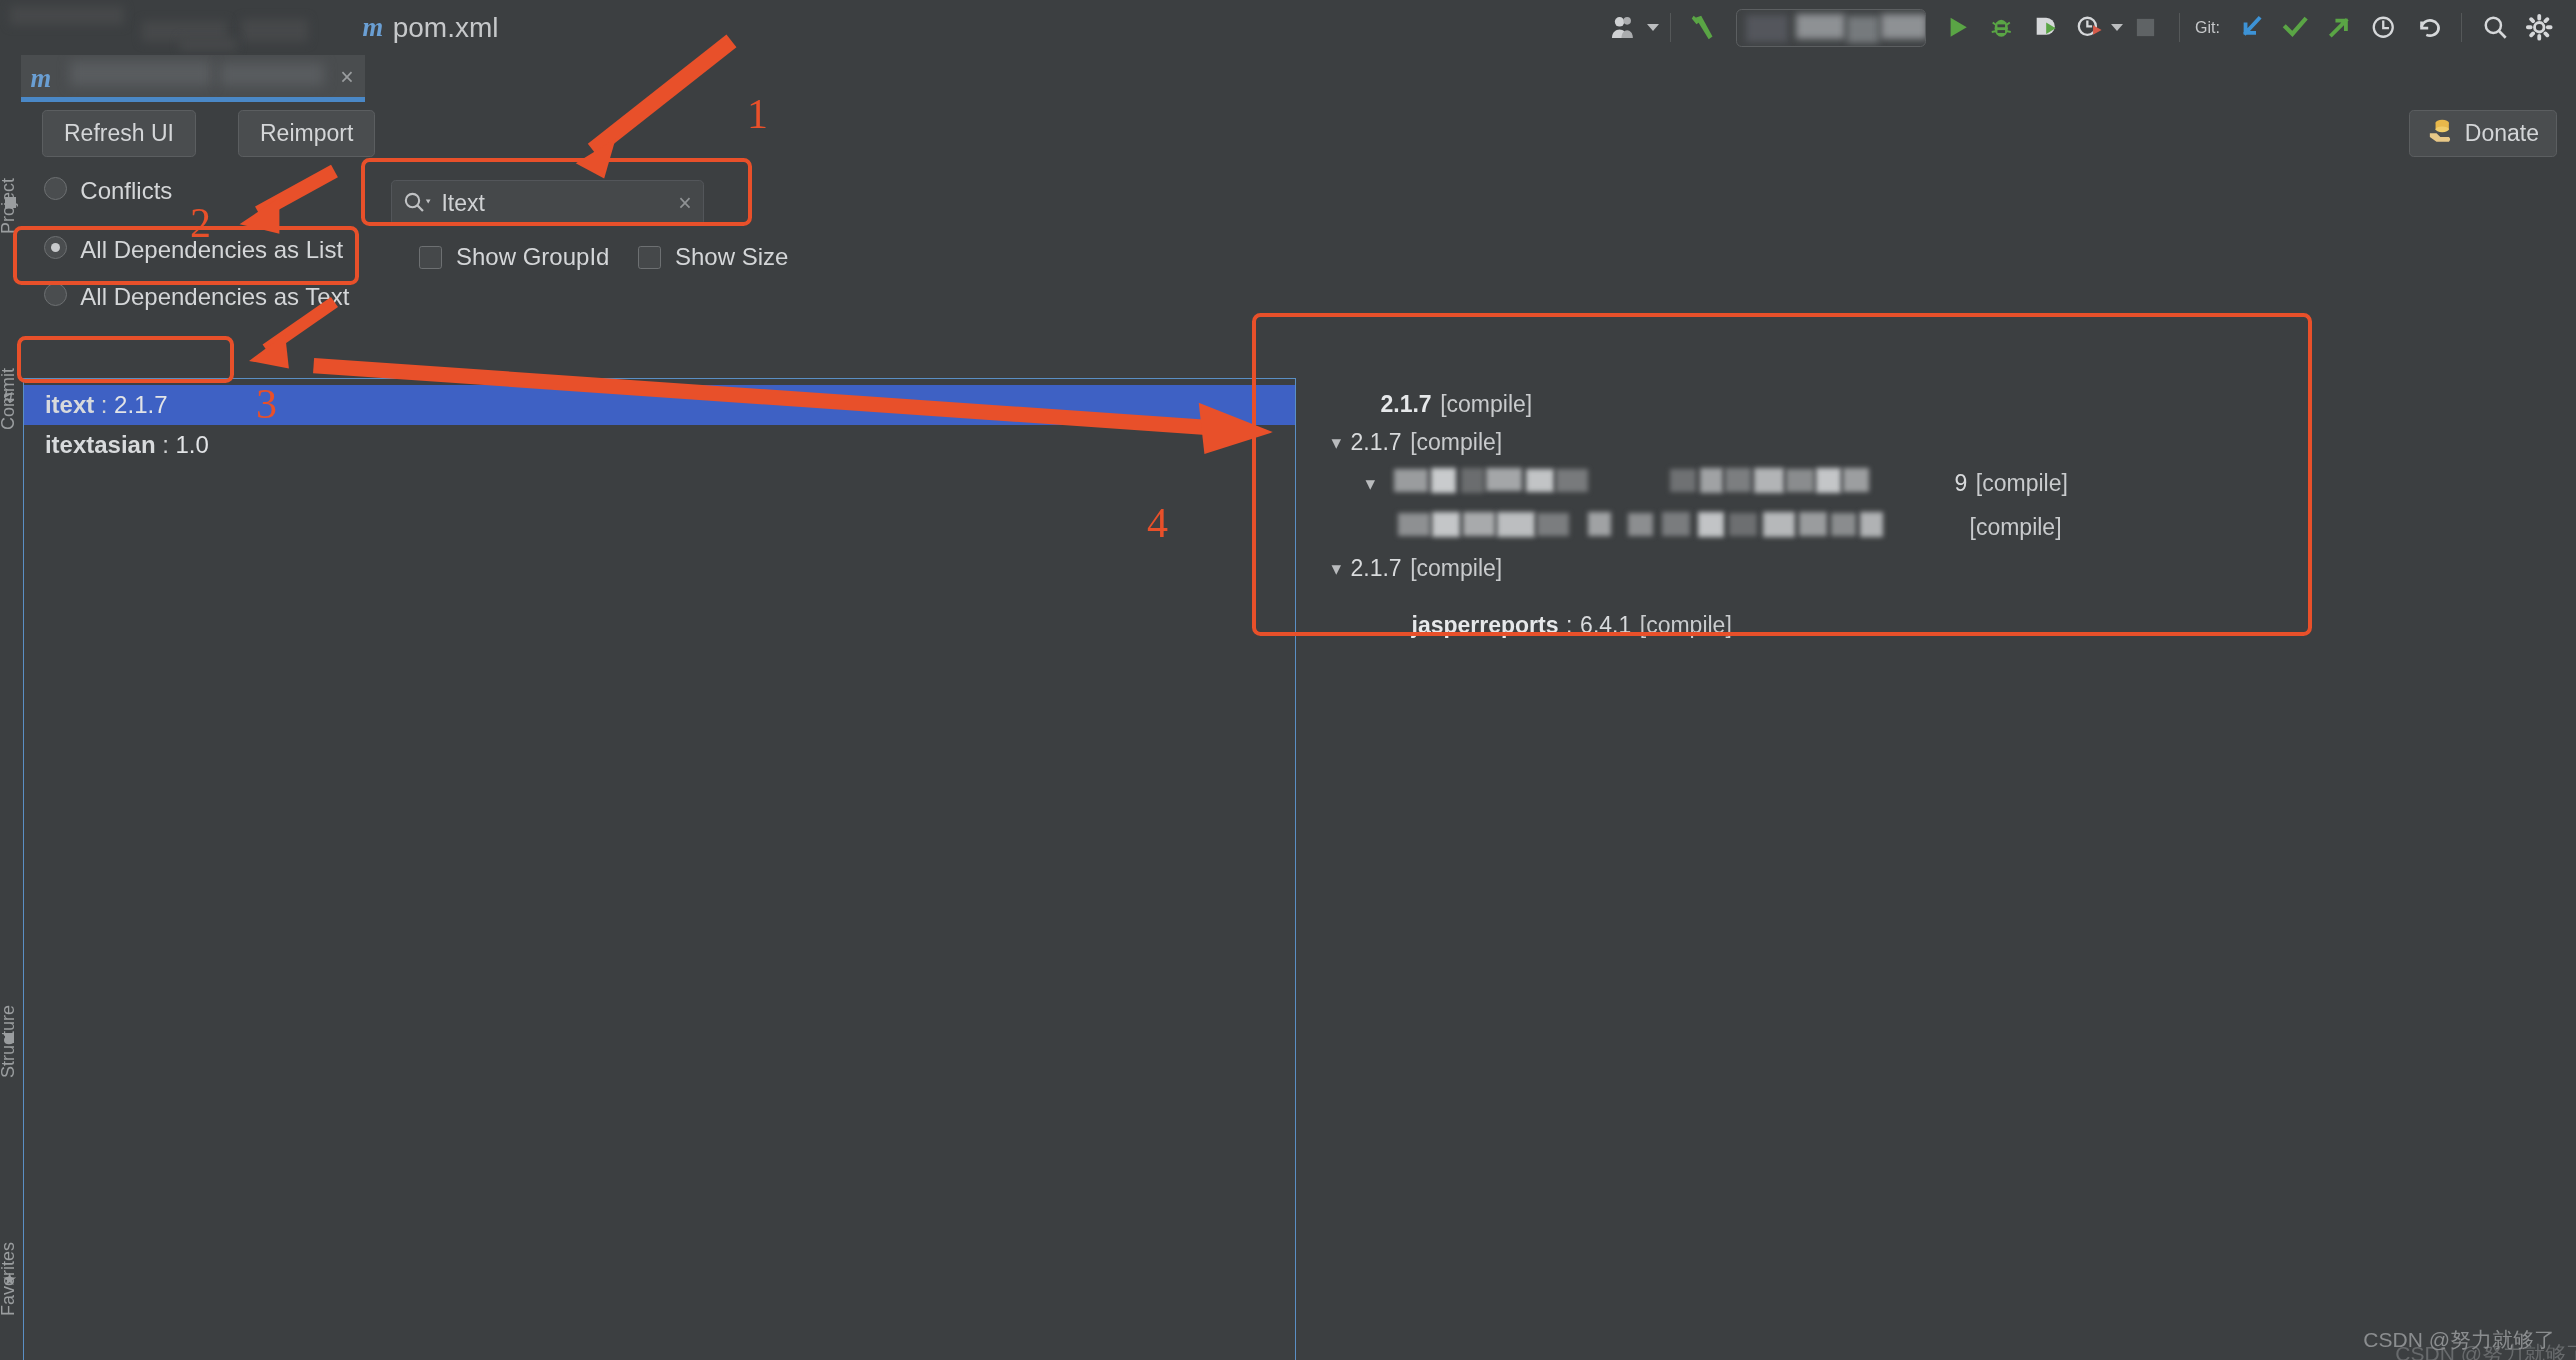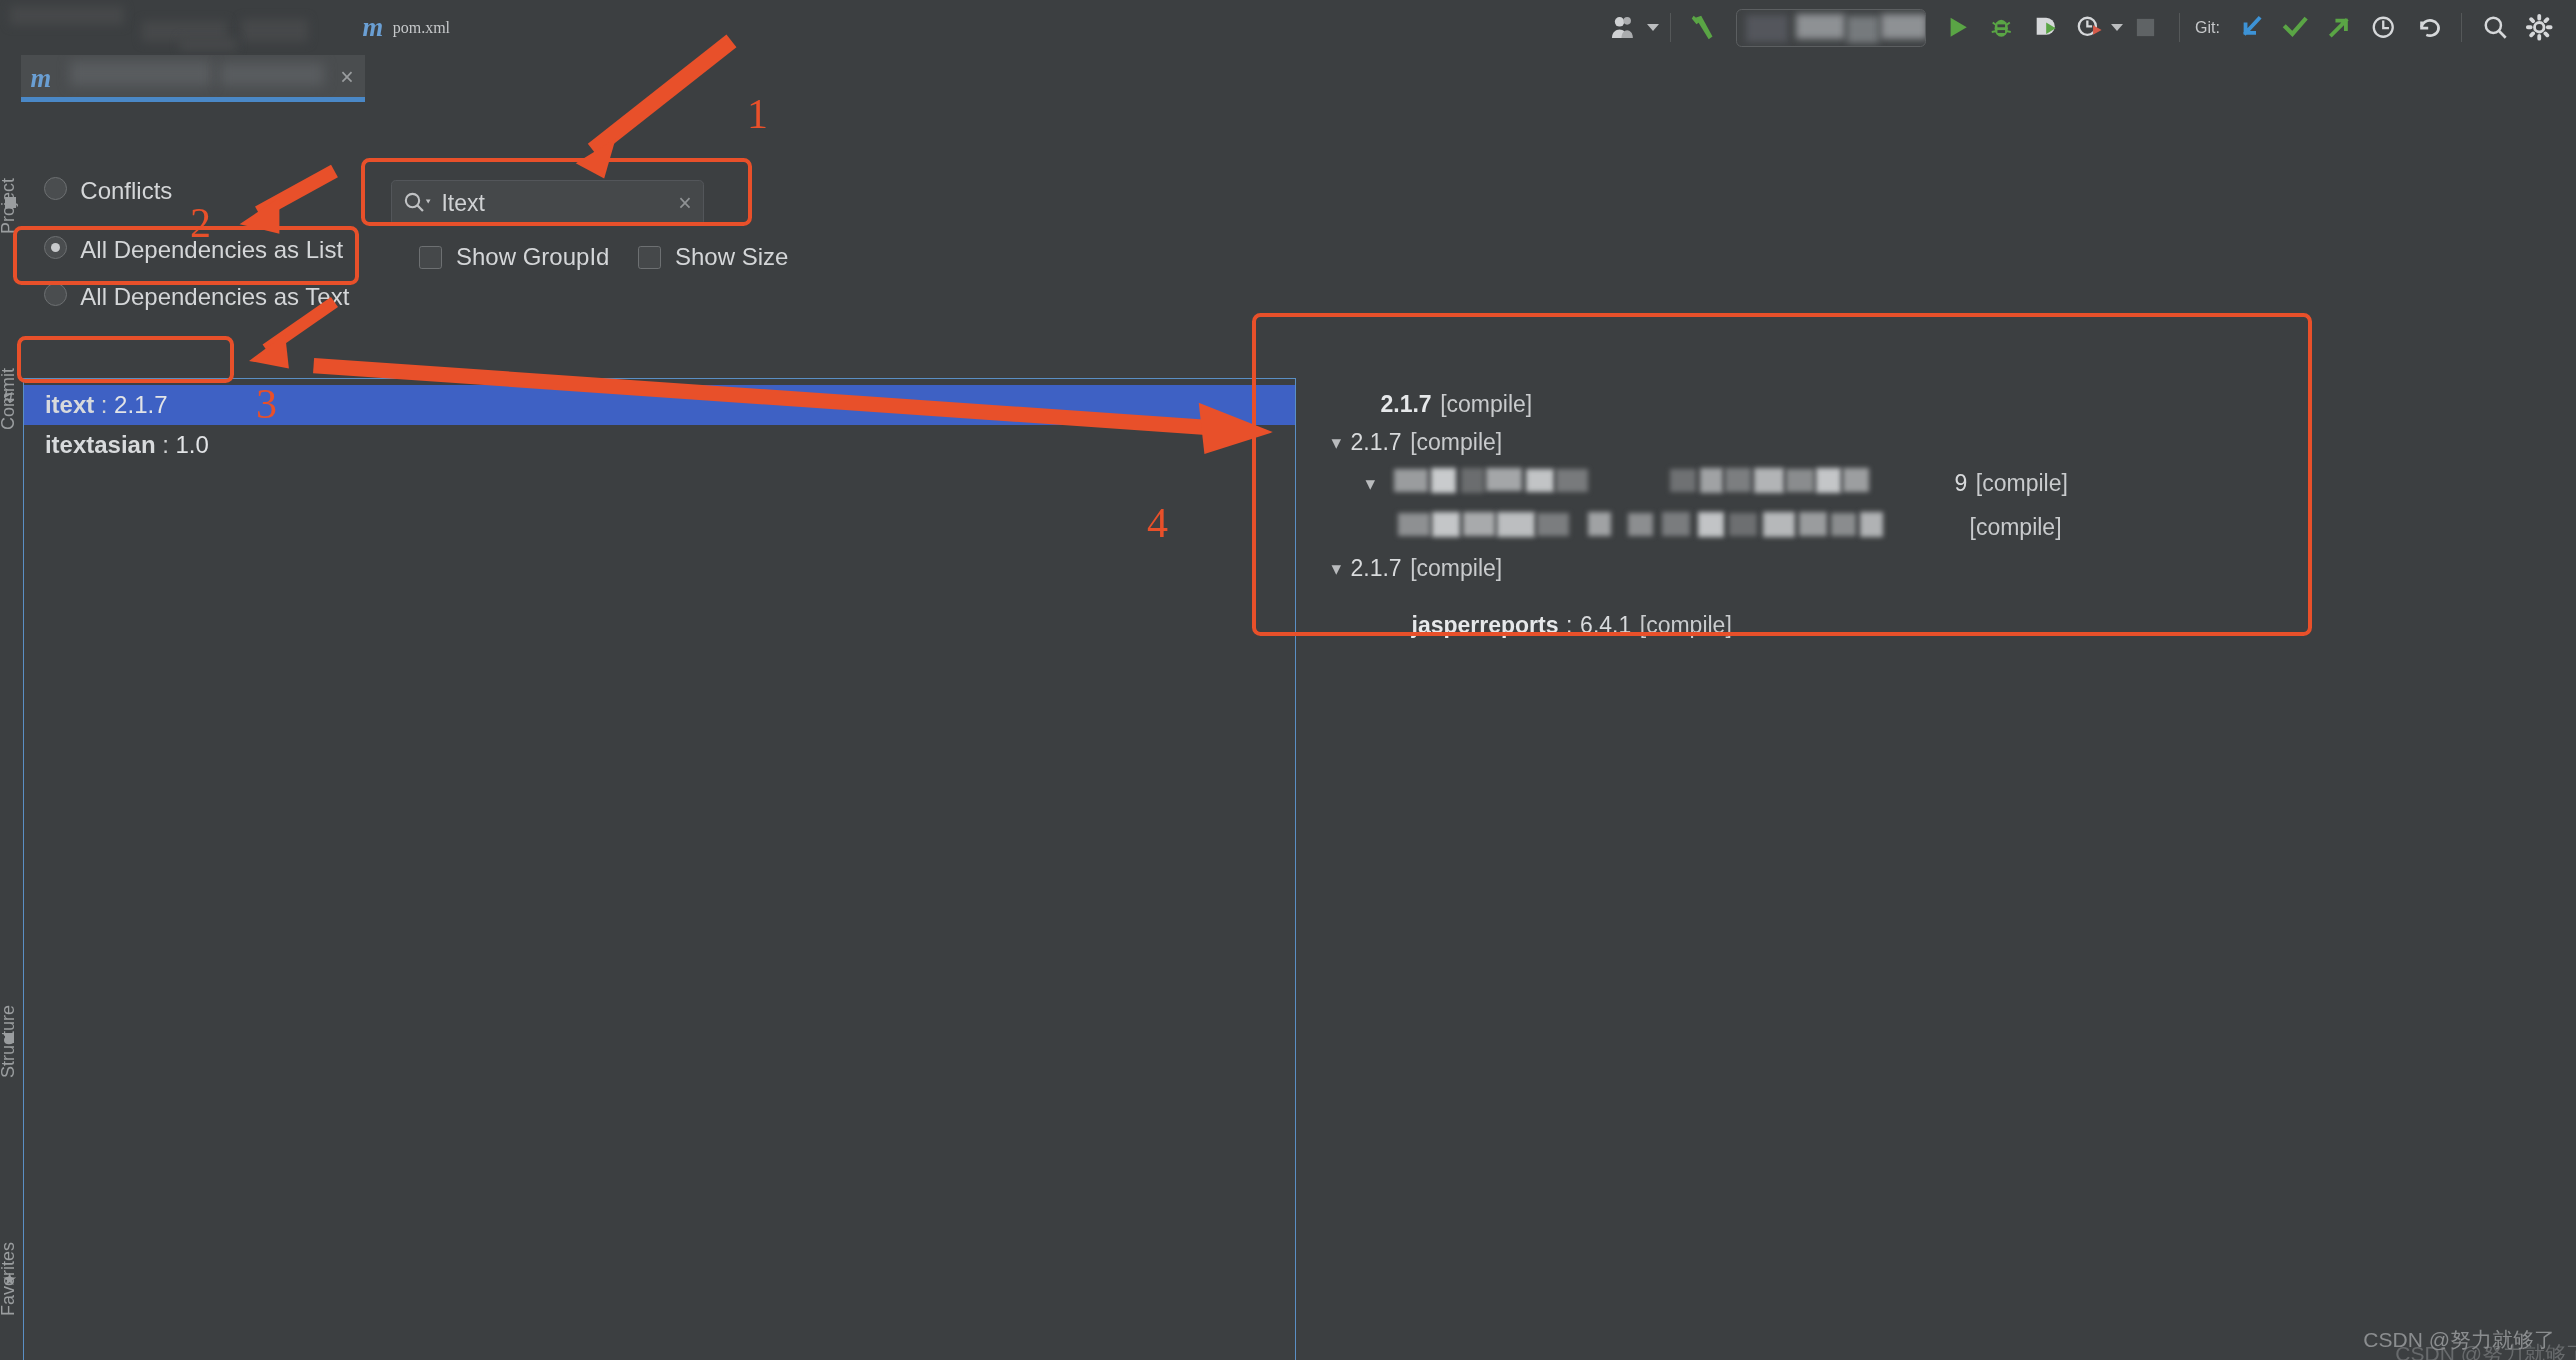--- a/index.html
+++ b/index.html
@@ -20,21 +20,21 @@
   .blur-blk { position: absolute; background: #46484a; filter: blur(4.7px); }
 
   .pom-tab {
     position: absolute; left: 353px; top: 7.6px; height: 40px;
     display: flex; align-items: center; gap: 9.5px; padding: 0 9.5px;
   }
   .mvn-icon {
     font-family: "Liberation Serif", serif; font-style: italic; font-weight: bold;
     color: #6a9fd4; font-size: 26.6px; line-height: 1;
   }
-  .pom-label { color: #c6c8ca; font-size: 16px; font-family: Liberation Serif, serif; }
+  .pom-label { color: #c6c8ca; font-size: 28px; }
 
   .tb-right { position: absolute; right: 15px; top: 0; height: 55px; display: flex; align-items: center; gap: 0px; }
   .tb-btn { width: 44px; height: 44px; display: flex; align-items: center; justify-content: center; position: relative; }
   .tb-sep { width: 0.9px; height: 28.5px; background: #555859; margin: 0 11.4px; }
   .caret-dn { width: 0; height: 0; border-left: 6.6px solid transparent; border-right: 6.6px solid transparent; border-top: 7.6px solid #bbbdbf; }
 
   .run-config {
     width: 190px; height: 38px; border: 0.9px solid #5c5f61; border-radius: 5.7px;
     position: relative; overflow: hidden; background: #3f4244; margin: 0 9.5px;
   }
@@ -290,20 +290,35 @@
       <div class="da-tab">
         <span class="da-tab-icon">m</span>
         <span></span>
         <span class="da-tab-blur" style="left:49px;top:5.7px;width:142px;height:25px;"></span>
         <span class="da-tab-blur" style="left:199px;top:7.6px;width:104px;height:23px;"></span>
         <span class="tab-close">×</span>
       </div>
       <div class="da-tab-underline"></div>
     </div>
 
+    <div class="da-toolrow">
+      <div class="pbtn" id="btn-refresh">Refresh UI</div>
+      <div class="pbtn" id="btn-reimport">Reimport</div>
+      <div class="donate-btn">
+        <span>
+          <svg width="28.5" height="26.6" viewBox="0 0 30 28">
+            <ellipse cx="16" cy="6" rx="7" ry="3" fill="#e8b84b"></ellipse>
+            <rect x="9" y="6" width="14" height="7" fill="#e8b84b"></rect>
+            <ellipse cx="16" cy="13" rx="7" ry="3" fill="#f0cc6a"></ellipse>
+            <path d="M3 17 h7 l4 4 h9 a3 3 0 0 1 0 5 h-13 l-7 -5 z" fill="#e8c888"></path>
+          </svg>
+        </span>
+        <span>Donate</span>
+      </div>
+    </div>
 
     <div class="opt-area">
       <div class="radio-row" id="row-conflicts">
         <span class="radio"></span>
         <span class="opt-label">Conflicts</span>
       </div>
       <div class="radio-row" id="row-list">
         <span class="radio on"></span>
         <span class="opt-label">All Dependencies as List</span>
       </div>

